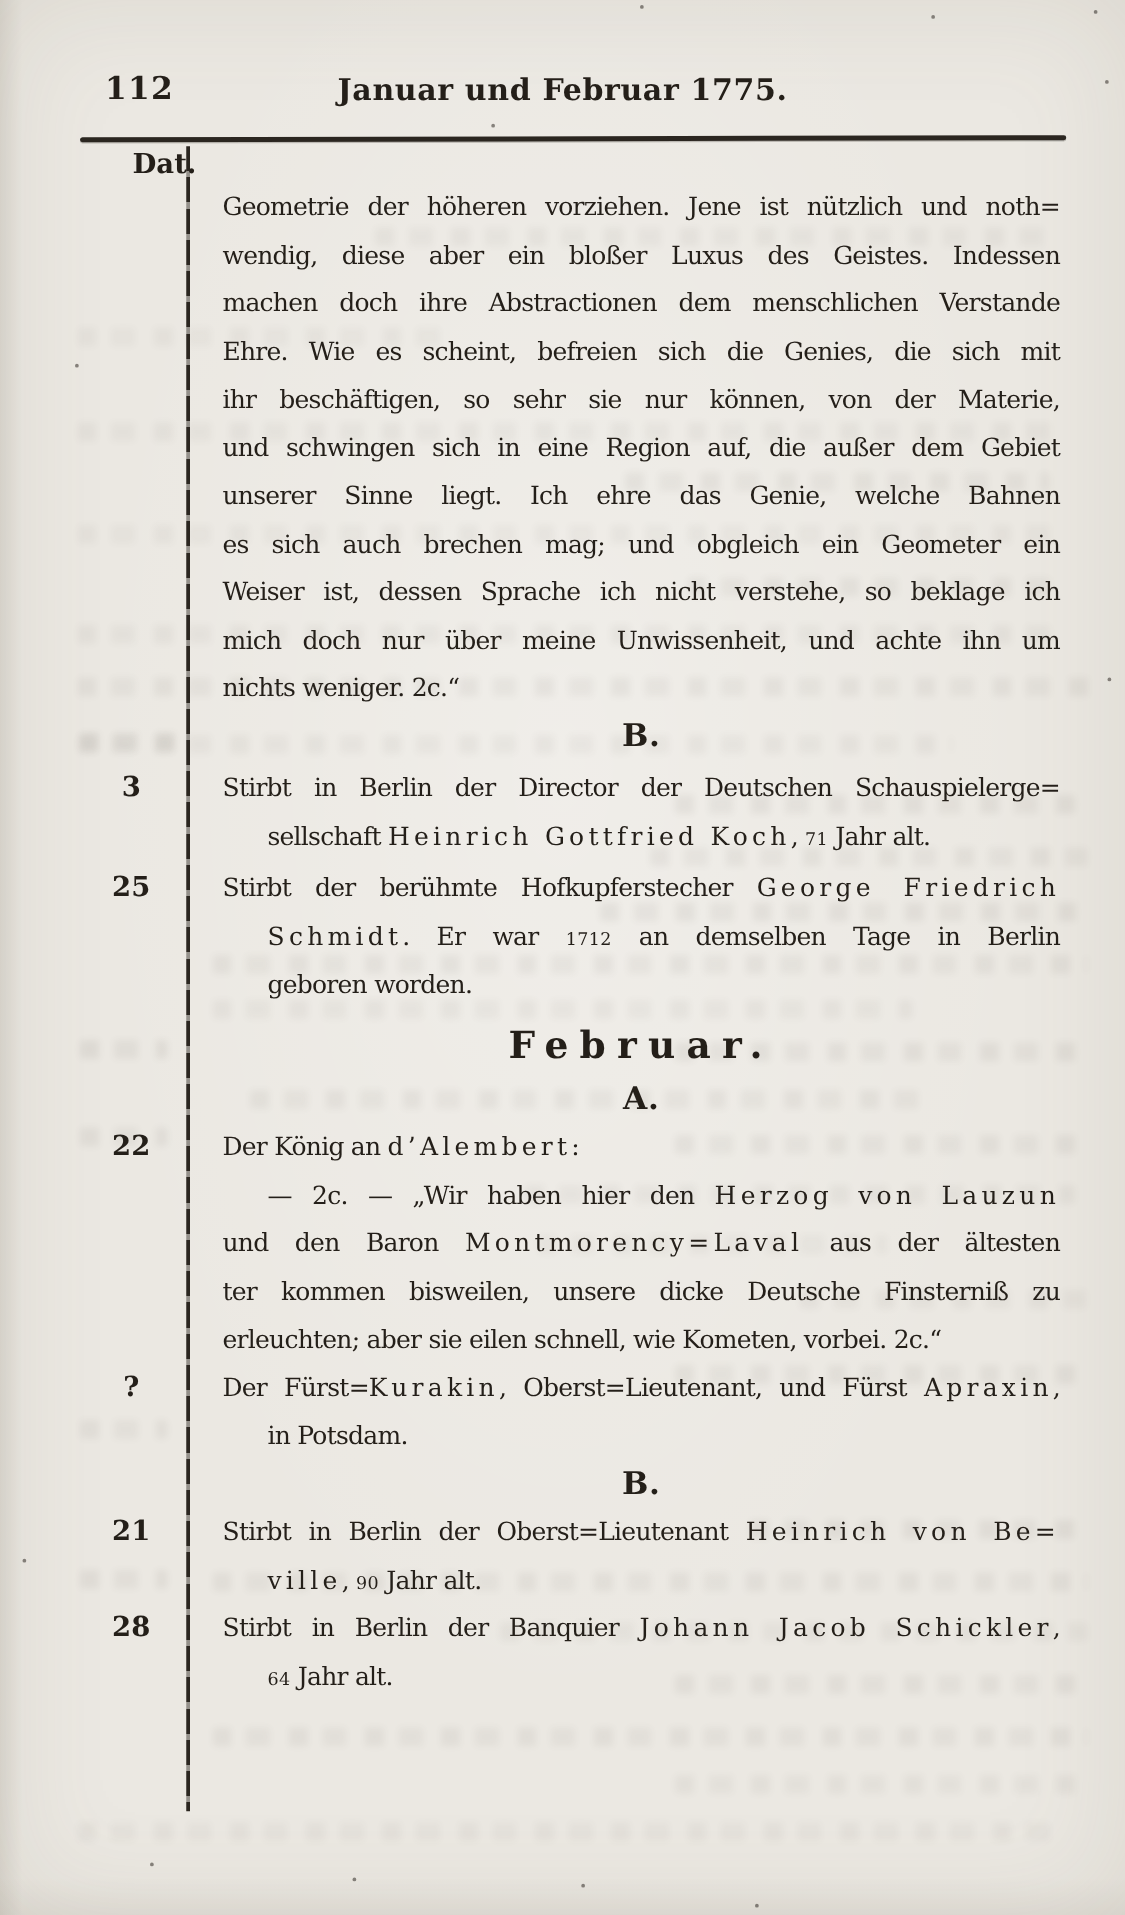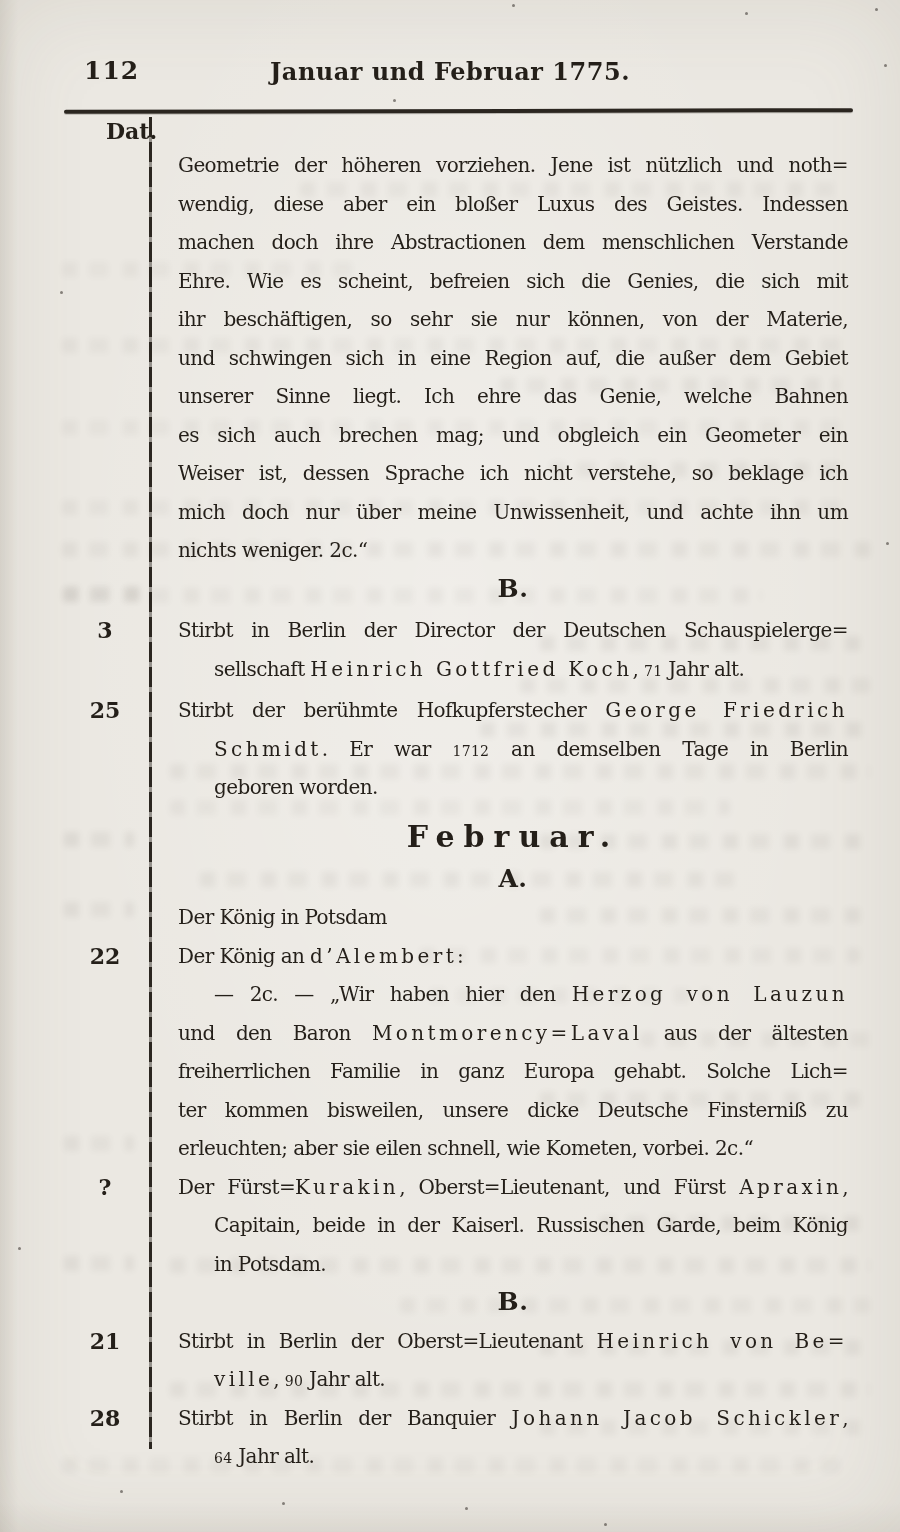--- a/index.html
+++ b/index.html
@@ -144,46 +144,38 @@
         <div class="h1">Februar.</div>
       </div>
     </div>
     <div class="row">
       <div class="gut"></div>
       <div class="txt">
         <div class="h2">A.</div>
       </div>
     </div>
     <div class="row">
-      <div class="gut"></div>
-      <div class="txt">
-        <div class="ln"><span>Der König in Potsdam</span></div>
-      </div>
-    </div>
-    <div class="row">
       <div class="gut">22</div>
       <div class="txt">
         <div class="ln"><span>Der König an </span><span class="sperr">d’Alembert</span><span>:</span></div>
       </div>
     </div>
     <div class="row">
       <div class="gut"></div>
       <div class="txt">
         <div class="ln just ind"><span>— 2c. — „Wir haben hier den </span><span class="sperr">Herzog von Lauzun</span></div>
         <div class="ln just"><span>und den Baron </span><span class="sperr">Montmorency=Laval</span><span> aus der ältesten</span></div>
-        <div class="ln just"><span>freiherrlichen Familie in ganz Europa gehabt. Solche Lich=</span></div>
         <div class="ln just"><span>ter kommen bisweilen, unsere dicke Deutsche Finsterniß zu</span></div>
         <div class="ln"><span>erleuchten; aber sie eilen schnell, wie Kometen, vorbei. 2c.“</span></div>
       </div>
     </div>
     <div class="row">
       <div class="gut">?</div>
       <div class="txt">
         <div class="ln just"><span>Der Fürst=</span><span class="sperr">Kurakin</span><span>, Oberst=Lieutenant, und Fürst </span><span class="sperr">Apraxin</span><span>,</span></div>
-        <div class="ln just ind"><span>Capitain, beide in der Kaiserl. Russischen Garde, beim König</span></div>
         <div class="ln ind"><span>in Potsdam.</span></div>
       </div>
     </div>
     <div class="row">
       <div class="gut"></div>
       <div class="txt">
         <div class="h2">B.</div>
       </div>
     </div>
     <div class="row">

